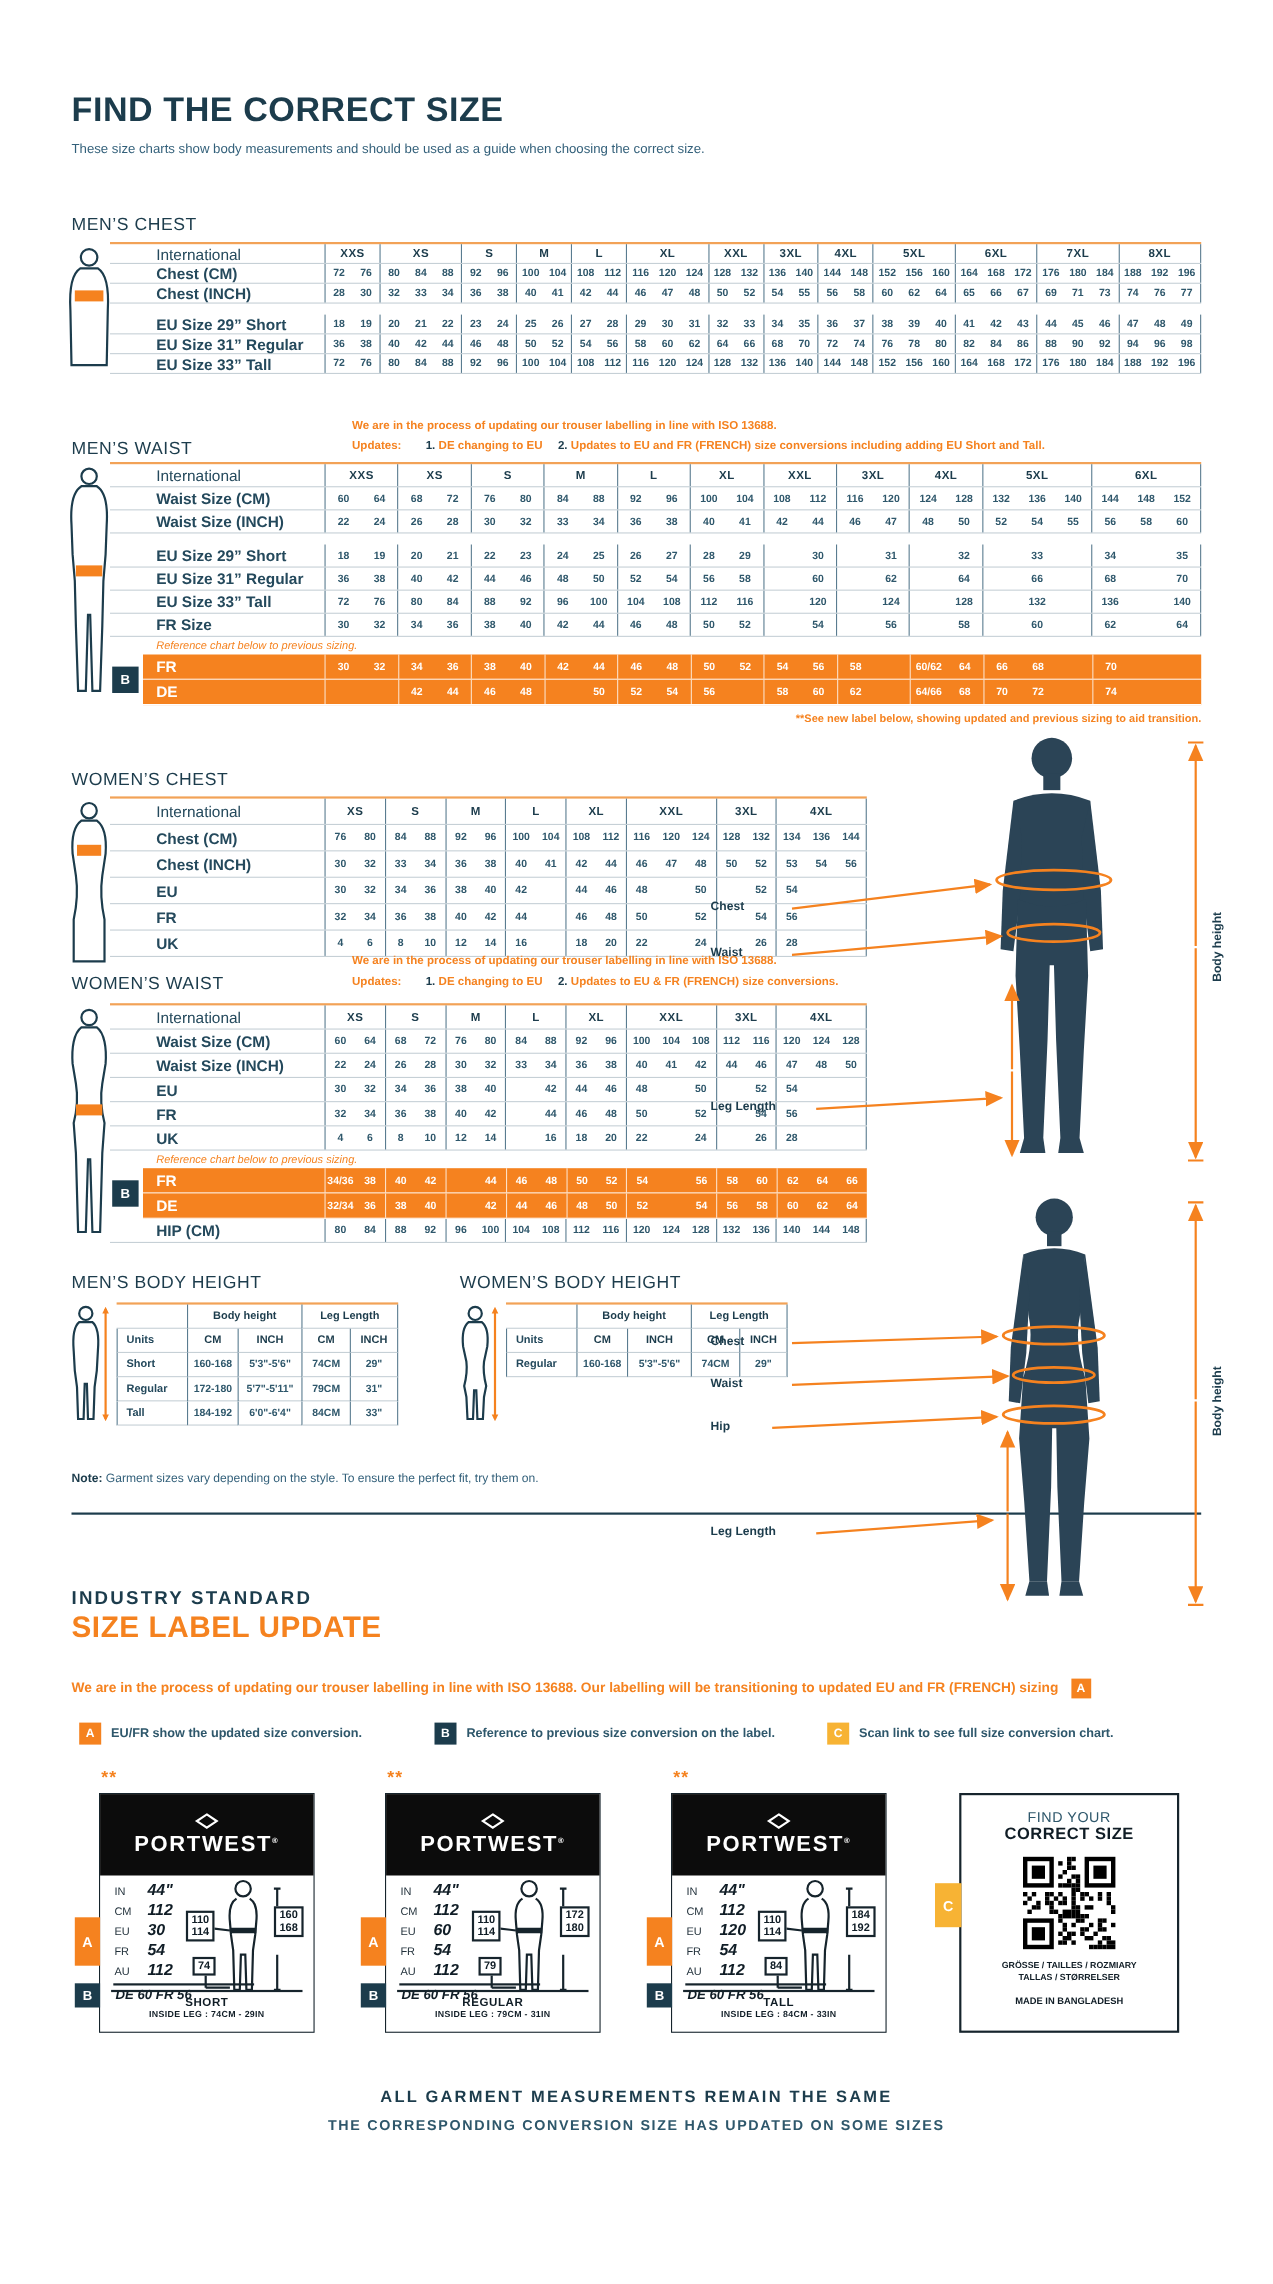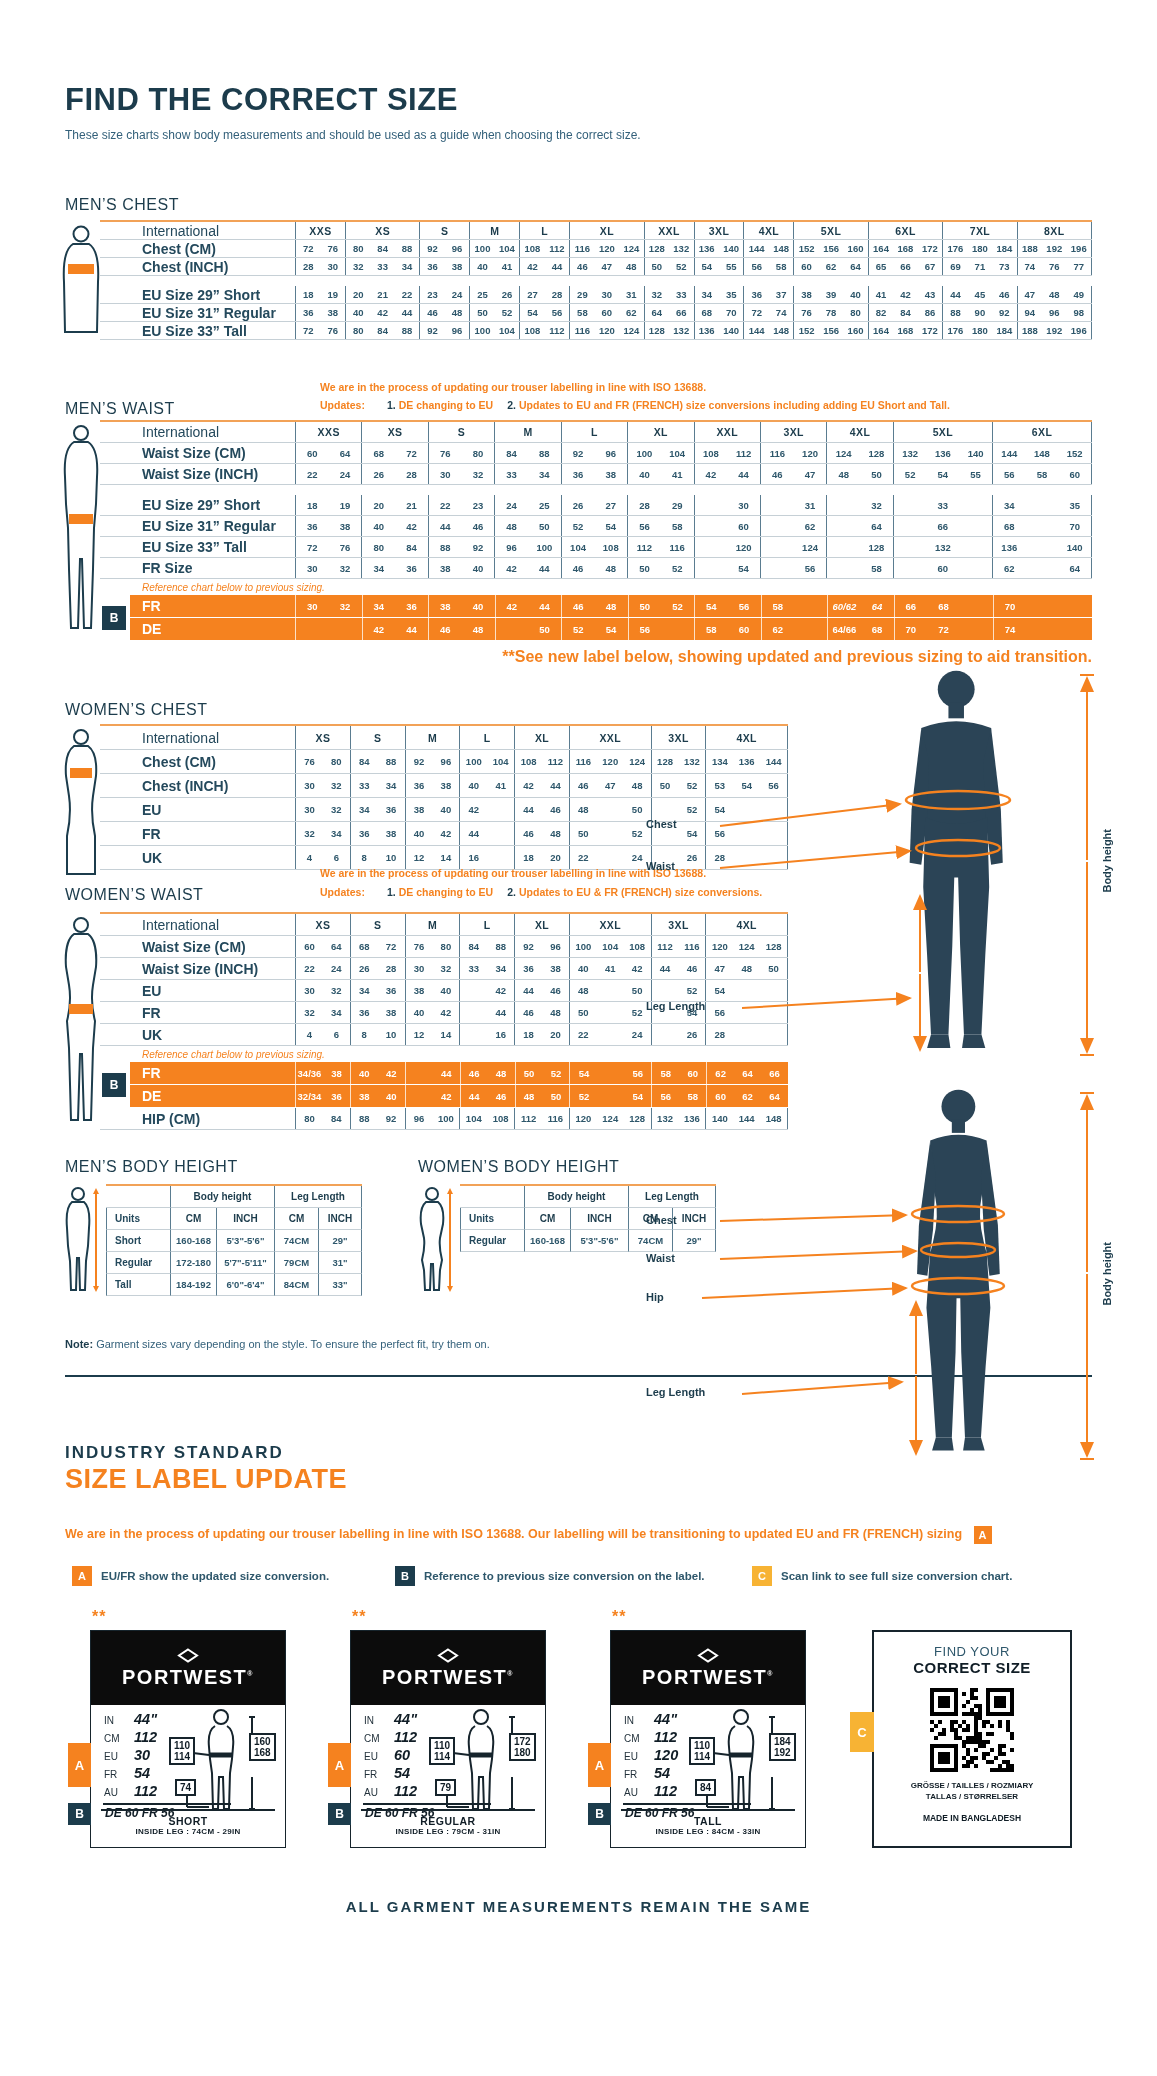--- a/index.html
+++ b/index.html
@@ -23,21 +23,21 @@
   .tgap{height:10px}
   .tnote{padding-left:42px;font-style:italic;color:#f5821f;font-size:10px;display:flex;align-items:center;height:16px}
   .oblock{position:relative;margin-left:30px}
   .oblock .trow{background:#f5821f;border-bottom:1px solid #fff}
   .oblock .tlabel{width:calc(var(--lw) - 30px);padding-left:12px;color:#fff}
   .oblock .tgroup{border-left:1px solid rgba(255,255,255,.75)}
   .oblock .trow .tgroup:last-child{border-right:none}
   .oblock .tslot{color:#fff;font-weight:700}
   .bbadge{position:absolute;left:-28px;top:50%;transform:translateY(-50%);width:24px;height:24px;
           background:#1c3c4c;color:#fff;font-weight:800;font-size:12px;display:flex;align-items:center;justify-content:center}
-  .footnote{position:absolute;color:#f5821f;font-size:16px;font-weight:600}
+  .footnote{position:absolute;color:#f5821f;font-size:10px;font-weight:600}
   
   .unote1{font-size:10.5px;color:#f5821f;font-weight:600}
   .unote2{font-size:10.5px;color:#f5821f;font-weight:600}
   .unote2 .ulab{font-weight:800;margin-right:8px}
   .unote2 .n{color:#1c3c4c;font-weight:800;margin:0 3px 0 14px}
   
   .bhtable{position:absolute;border-top:2px solid #f2a257;background:#fff}
   .bhrow{display:flex}
   .bhcell{box-sizing:border-box;height:22px;display:flex;align-items:center;justify-content:center;
           border-left:1px solid #5a7c90;border-bottom:1px solid #c6d0d6;font-size:9.5px;color:#2e576b;font-weight:600}
@@ -784,21 +784,21 @@
             <span class="tslot">52</span>
           </div>
           <div class="tgroup" style="flex-grow: 2;">
             <span class="tslot">54</span>
             <span class="tslot">56</span>
           </div>
           <div class="tgroup" style="flex-grow: 2;">
             <span class="tslot">58</span>
             <span class="tslot"></span>
           </div>
-          <div class="tgroup" style="flex-grow: 2; font-style: italic;">
+          <div class="tgroup" style="flex-grow: 2;">
             <span class="tslot">60/62</span>
             <span class="tslot">64</span>
           </div>
           <div class="tgroup" style="flex-grow: 3;">
             <span class="tslot">66</span>
             <span class="tslot">68</span>
             <span class="tslot"></span>
           </div>
           <div class="tgroup" style="flex-grow: 3;">
             <span class="tslot">70</span>
@@ -1855,14 +1855,15 @@
         </g>
       </svg>
     <div class="langs">
       <div>GRÖSSE / TAILLES / ROZMIARY</div>
       <div>TALLAS / STØRRELSER</div>
     </div>
     <div class="made">MADE IN BANGLADESH</div>
   </div>
 
   <div class="footer1" style="top:1898px">ALL GARMENT MEASUREMENTS REMAIN THE SAME</div>
+  <div class="footer2" style="top:1924px">THE CORRESPONDING CONVERSION SIZE HAS UPDATED ON SOME SIZES</div>
 
 </div>
 
 </body></html>

